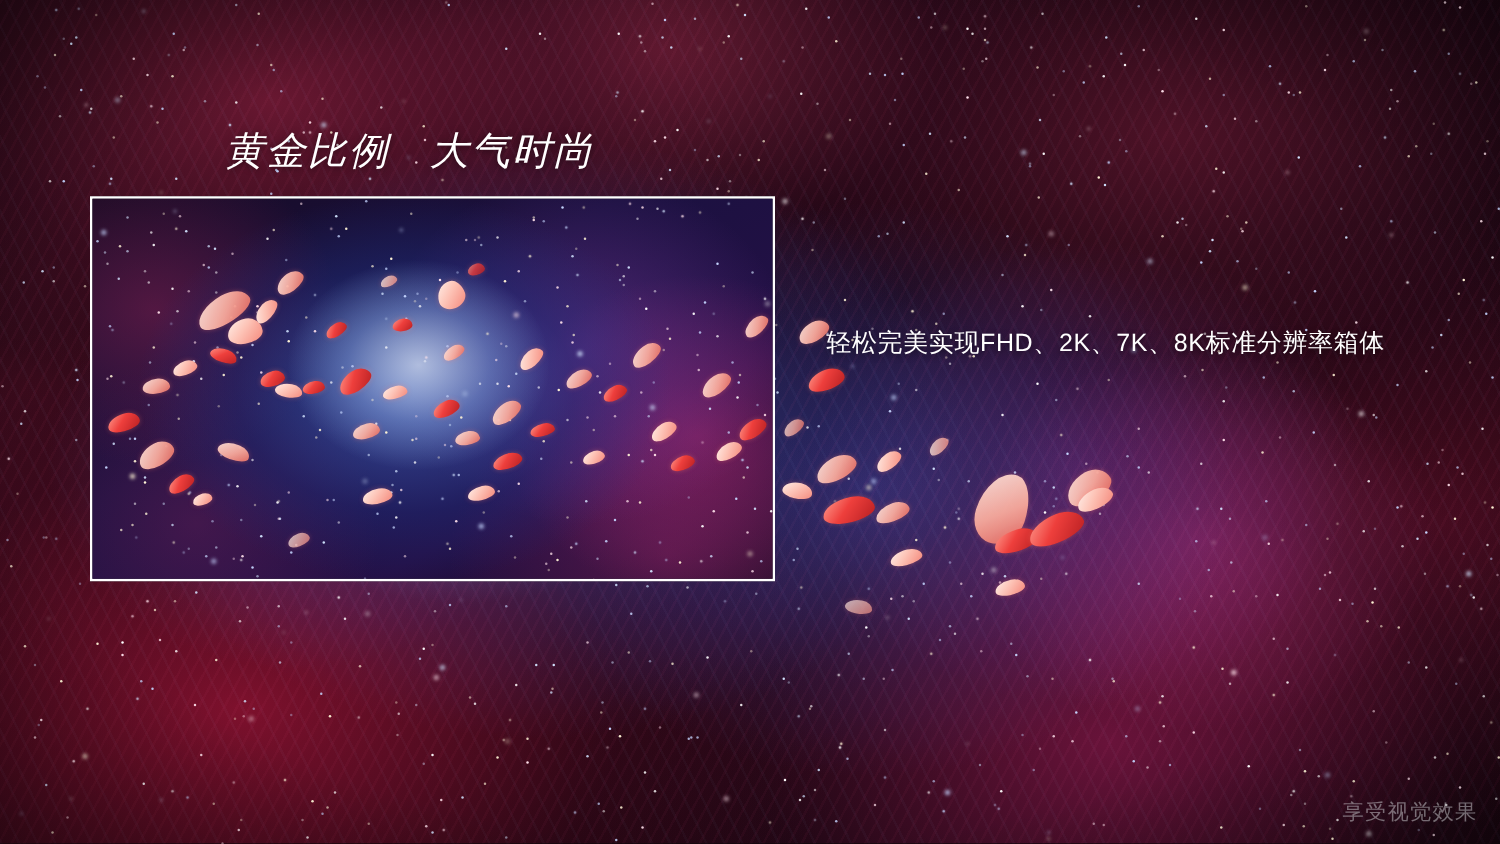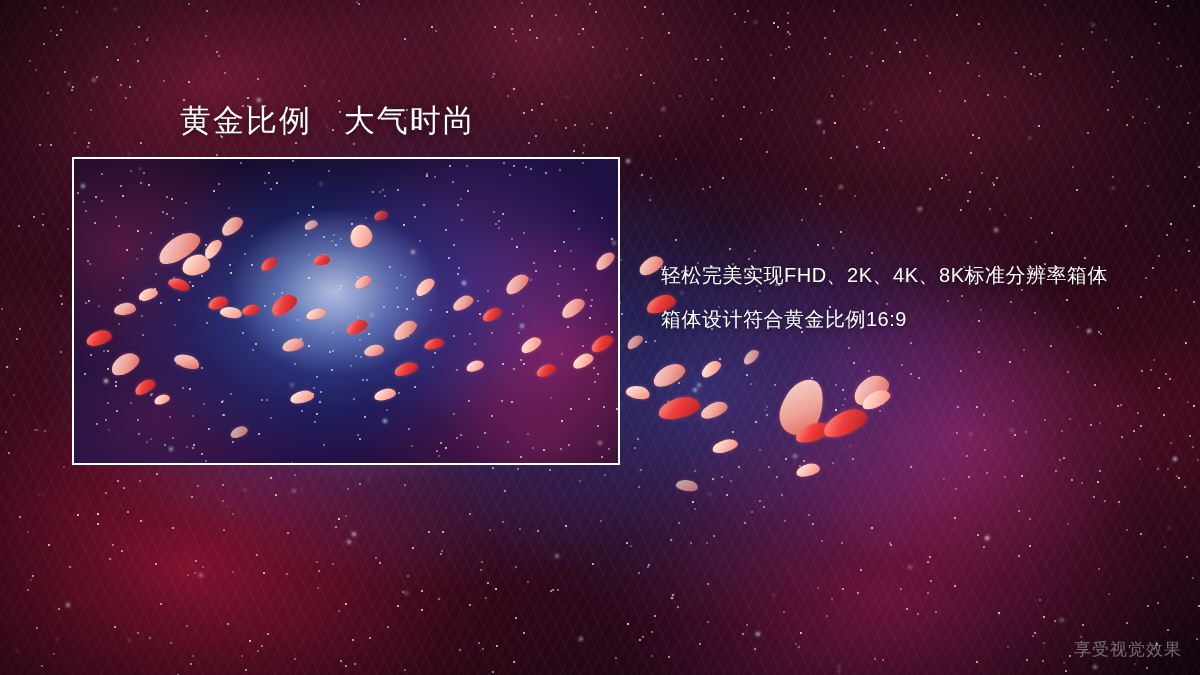--- a/index.html
+++ b/index.html
@@ -81,21 +81,21 @@
     box-shadow:0 0 4px rgba(255,120,110,.35);
   }
   .petal.pale{background:linear-gradient(135deg,#fff0ea 0%,#fdc3b6 45%,#f4877a 100%);}
   .petal.deep{background:linear-gradient(135deg,#ff9b8e 0%,#ee3f3c 45%,#b81f22 100%);}
   .petal.soft{background:linear-gradient(140deg,#ffe6de 0%,#f9aa9c 55%,#e4665c 100%);opacity:.95;}
 
   
   #title{
     position:absolute;left:180px;top:100px;
     color:#ffffff;font-size:31px;letter-spacing:2px;
-    white-space:pre;text-shadow:0 1px 6px rgba(0,0,0,.55);
+    white-space:pre;text-shadow:0 1px 6px rgba(0,0,0,.55);font-style:italic;
   }
   #body-text{
     position:absolute;left:661px;top:253px;width:500px;
     color:#ffffff;font-size:20px;line-height:44px;letter-spacing:.5px;
     text-shadow:0 1px 5px rgba(0,0,0,.5);
   }
   #body-text .line{white-space:nowrap;}
   #watermark{
     position:absolute;right:18px;bottom:14px;
     color:rgba(205,205,210,.50);font-size:17px;letter-spacing:1px;
@@ -181,19 +181,18 @@
           <div class="petal soft" style="left: 520px; top: 96px; width: 22px; height: 12px; transform: rotate(-40deg);"></div>
           <div class="petal deep" style="left: 300px; top: 52px; width: 14px; height: 9px; transform: rotate(-14deg); opacity: 0.8;"></div>
           <div class="petal pale" style="left: 230px; top: 62px; width: 14px; height: 8px; transform: rotate(-22deg); opacity: 0.8;"></div>
         </div>
     </div>
   </div>
 
   <div id="title">黄金比例   大气时尚</div>
 
   <div id="body-text">
-    <div class="line">轻松完美实现FHD、2K、4K、8K标准分辨率箱体</div>
-    <div class="line">箱体设计符合黄金比例16:9</div>
+    <div class="line">轻松完美实现FHD、2K、7K、8K标准分辨率箱体</div>
   </div>
 
   <div id="watermark">享受视觉效果</div>
 
 </div>
 
 </body></html>

